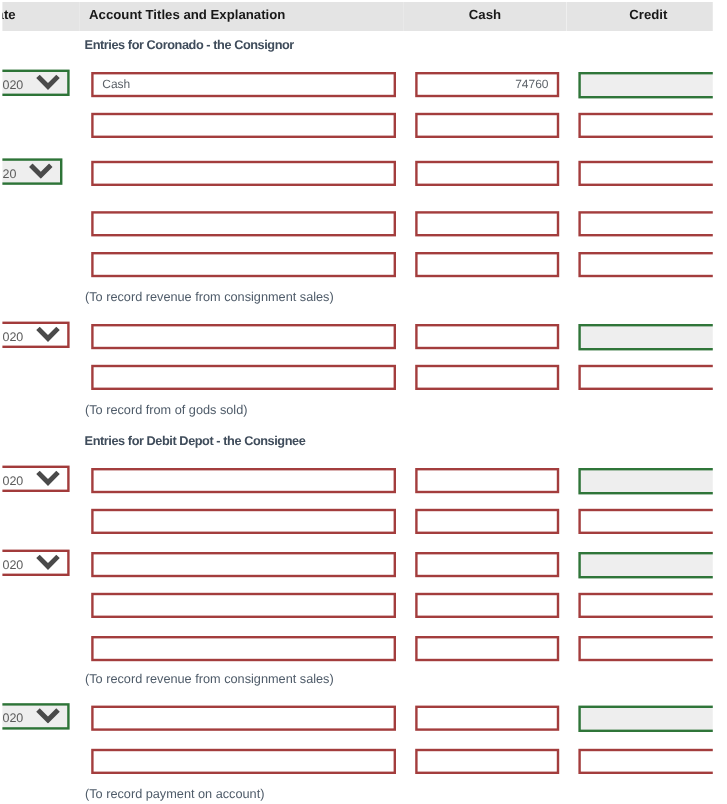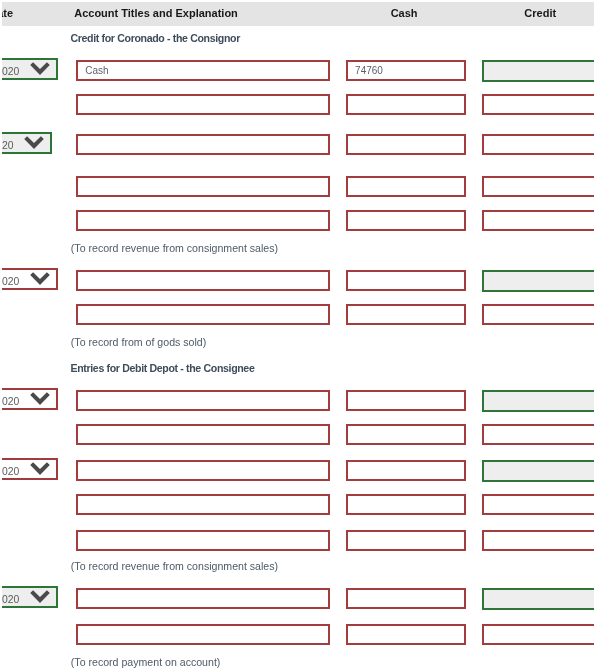--- a/index.html
+++ b/index.html
@@ -42,21 +42,21 @@
   .cell-date{padding:6px 0 0 25.4px;text-align:left;font-size:0;}
   .cell-pad{padding:6px 8px 0 8px;}
 
   .inp{
     box-sizing:border-box;display:block;width:100%;height:21px;
     font-family:"Liberation Sans",sans-serif;font-size:10px;color:#595f66;
     border:2px solid #a23b3b;background:#fff;outline:none;
     padding:0 7px;line-height:18px;border-radius:0;margin:2px;filter:opacity(0.99);
     -webkit-appearance:none;appearance:none;
   }
-  .inp.num{text-align:left;}
+  .inp.num{text-align:right;}
   .inp.ok{border:2px solid #2d7437;background:#eeeeee;height:22px;margin-left:2px;width:calc(100% - 2px);}
 
   .sel{
     box-sizing:border-box;position:relative;display:inline-block;
     height:22px;border:2px solid #2d7437;background:#eeeeee;
     vertical-align:top;text-align:left;white-space:nowrap;
     padding:0 36.4px 0 4px;
   }
   .sel.err{border:2px solid #a23b3b;background:#ffffff;padding:0 36.4px 0 4px;}
   .sel .sel-txt{
@@ -82,21 +82,21 @@
         <tr>
           <th class="th-date">Date</th>
           <th class="th-acct">Account Titles and Explanation</th>
           <th>Cash</th>
           <th>Credit</th>
         </tr>
       </thead>
       <tbody id="tbody">
           <tr class="r-txt">
             <td></td>
-            <td class="sect-head">Credit for Coronado - the Consignor</td>
+            <td class="sect-head">Entries for Coronado - the Consignor</td>
             <td></td>
             <td></td>
           </tr>
           <tr class="r-row" style="height:34px">
             <td class="cell-date"><span class="sel"><span class="sel-txt">12/31/2020</span><span class="chev"><svg width="20" height="13" viewBox="0 0 20 13" aria-hidden="true">
                     <path d="M3.1 0.2 L10 7.1 L16.9 0.2 L19.8 3.1 L10 12.9 L0.2 3.1 Z" fill="#4a4a4a"></path>
                   </svg></span></span></td>
             <td class="cell-pad">
               <input class="inp" type="text" value="Cash" style="">
             </td>

